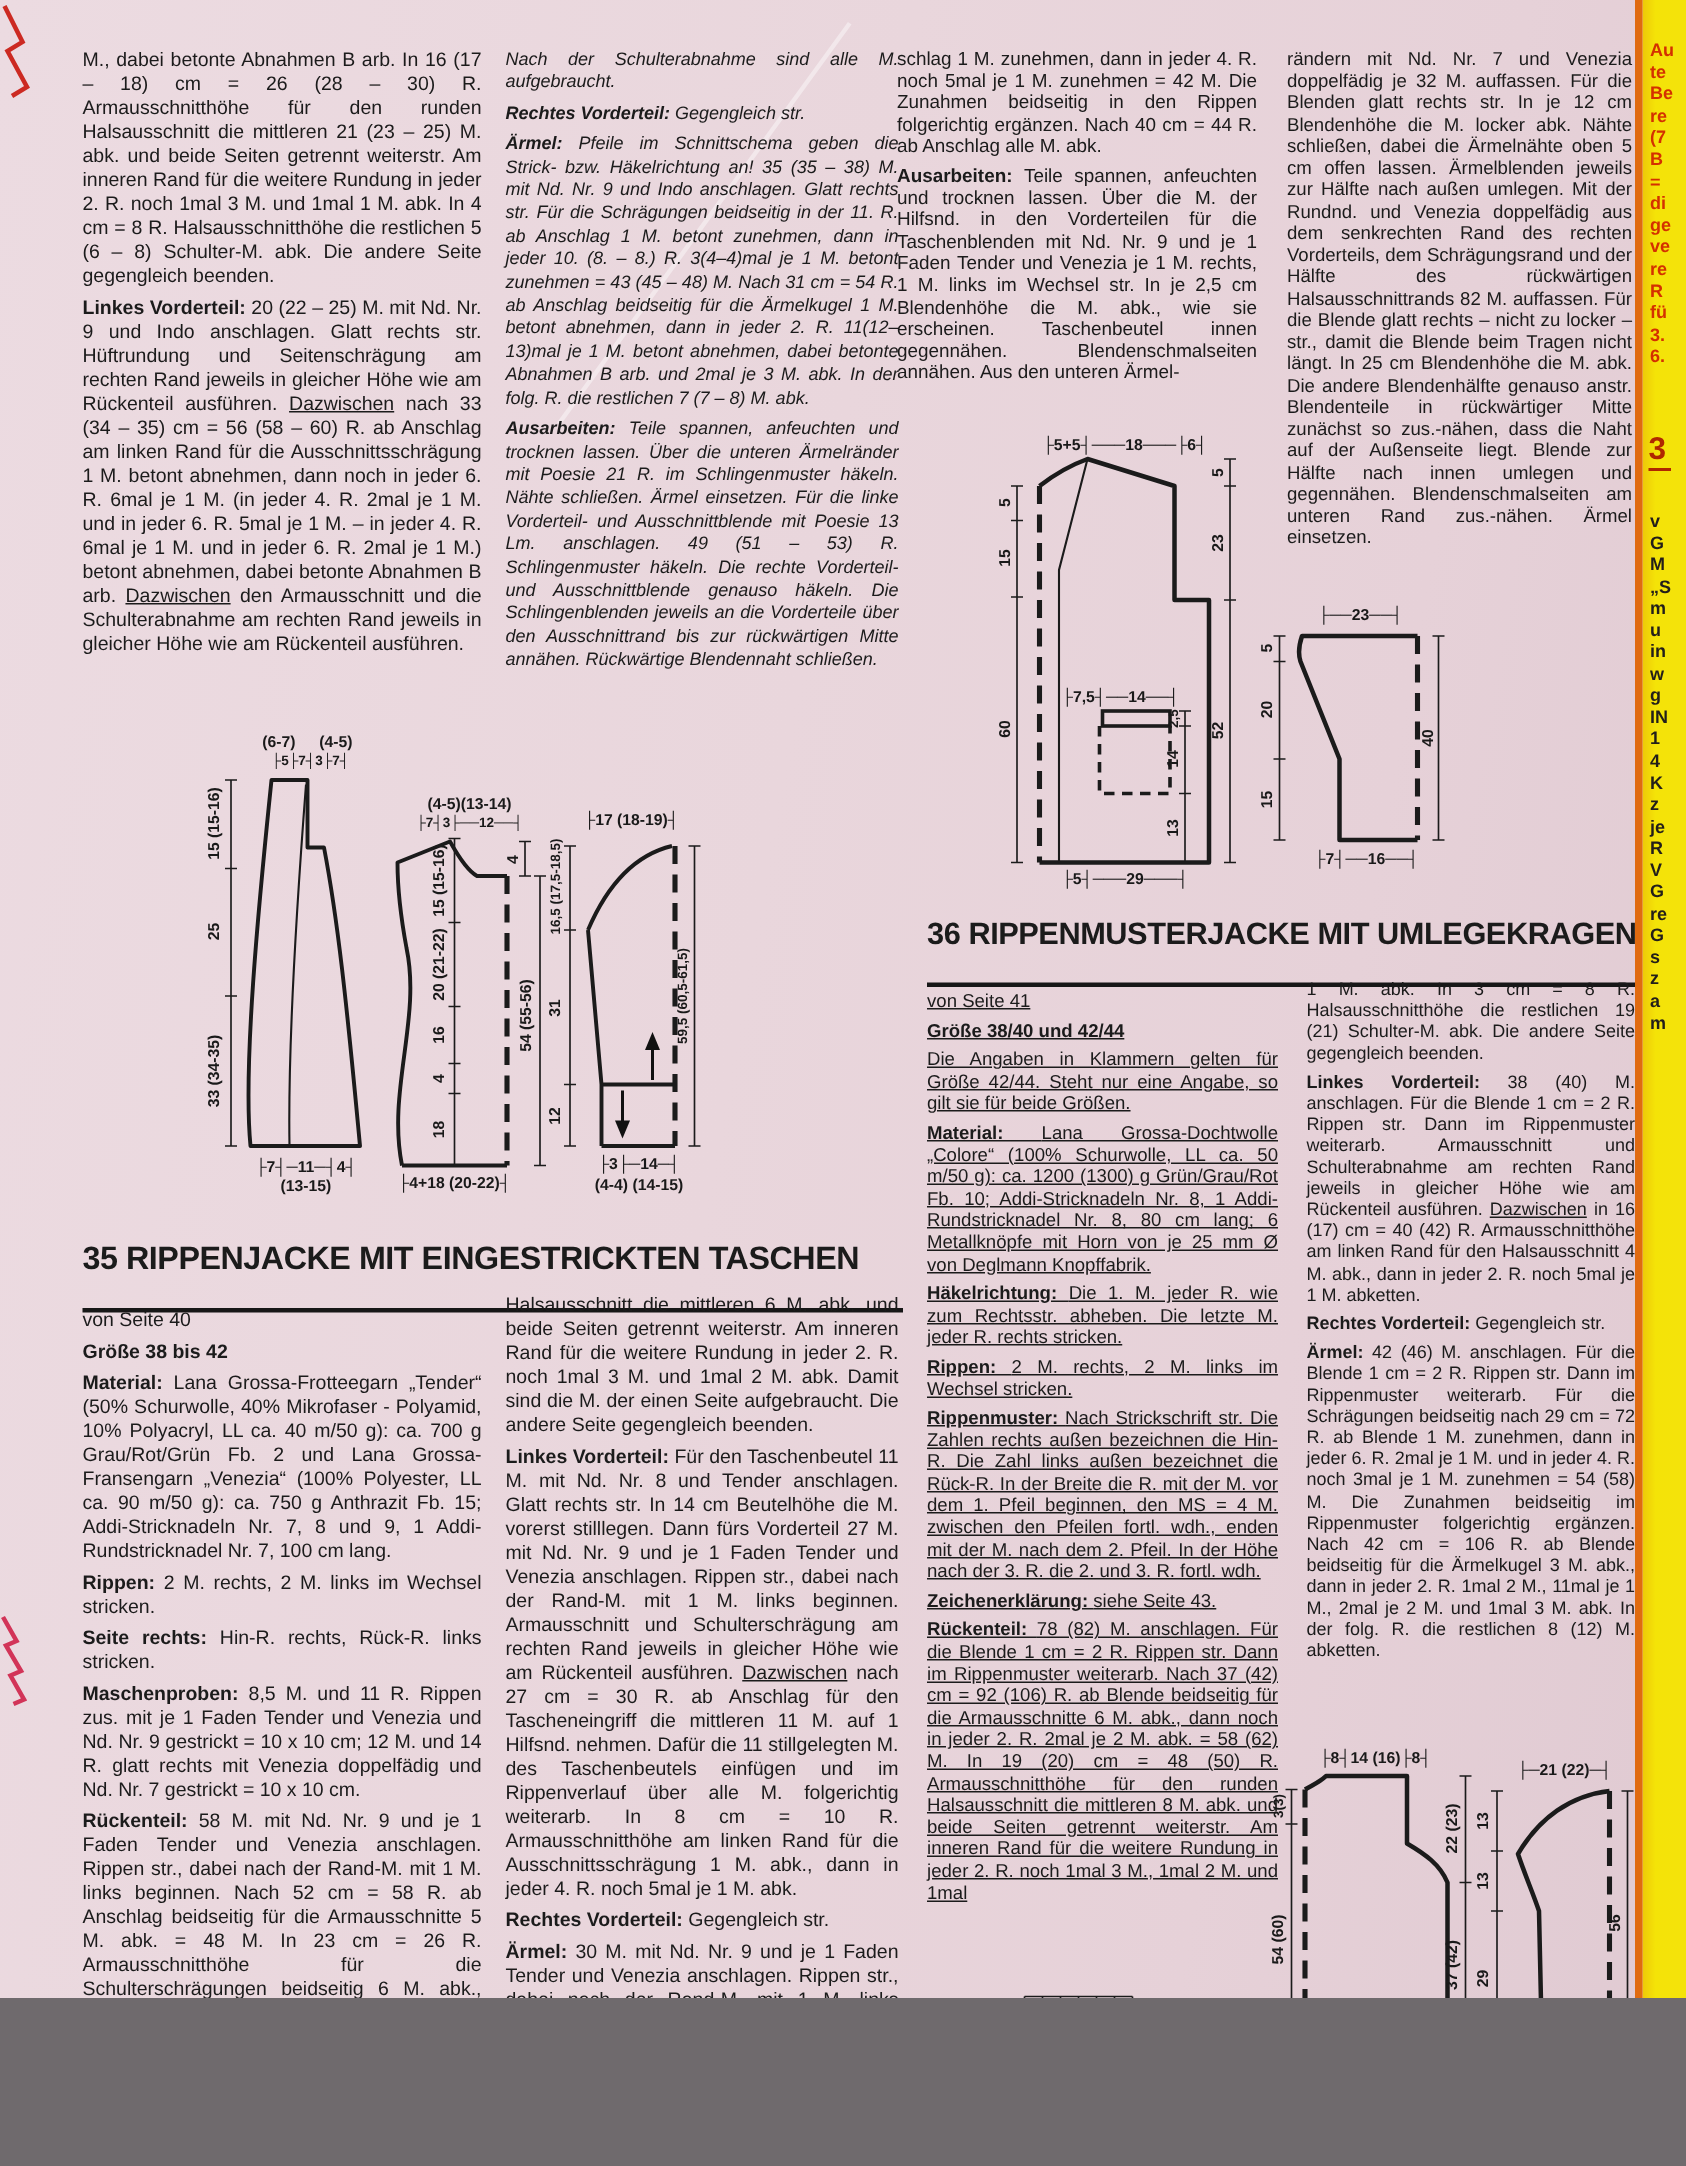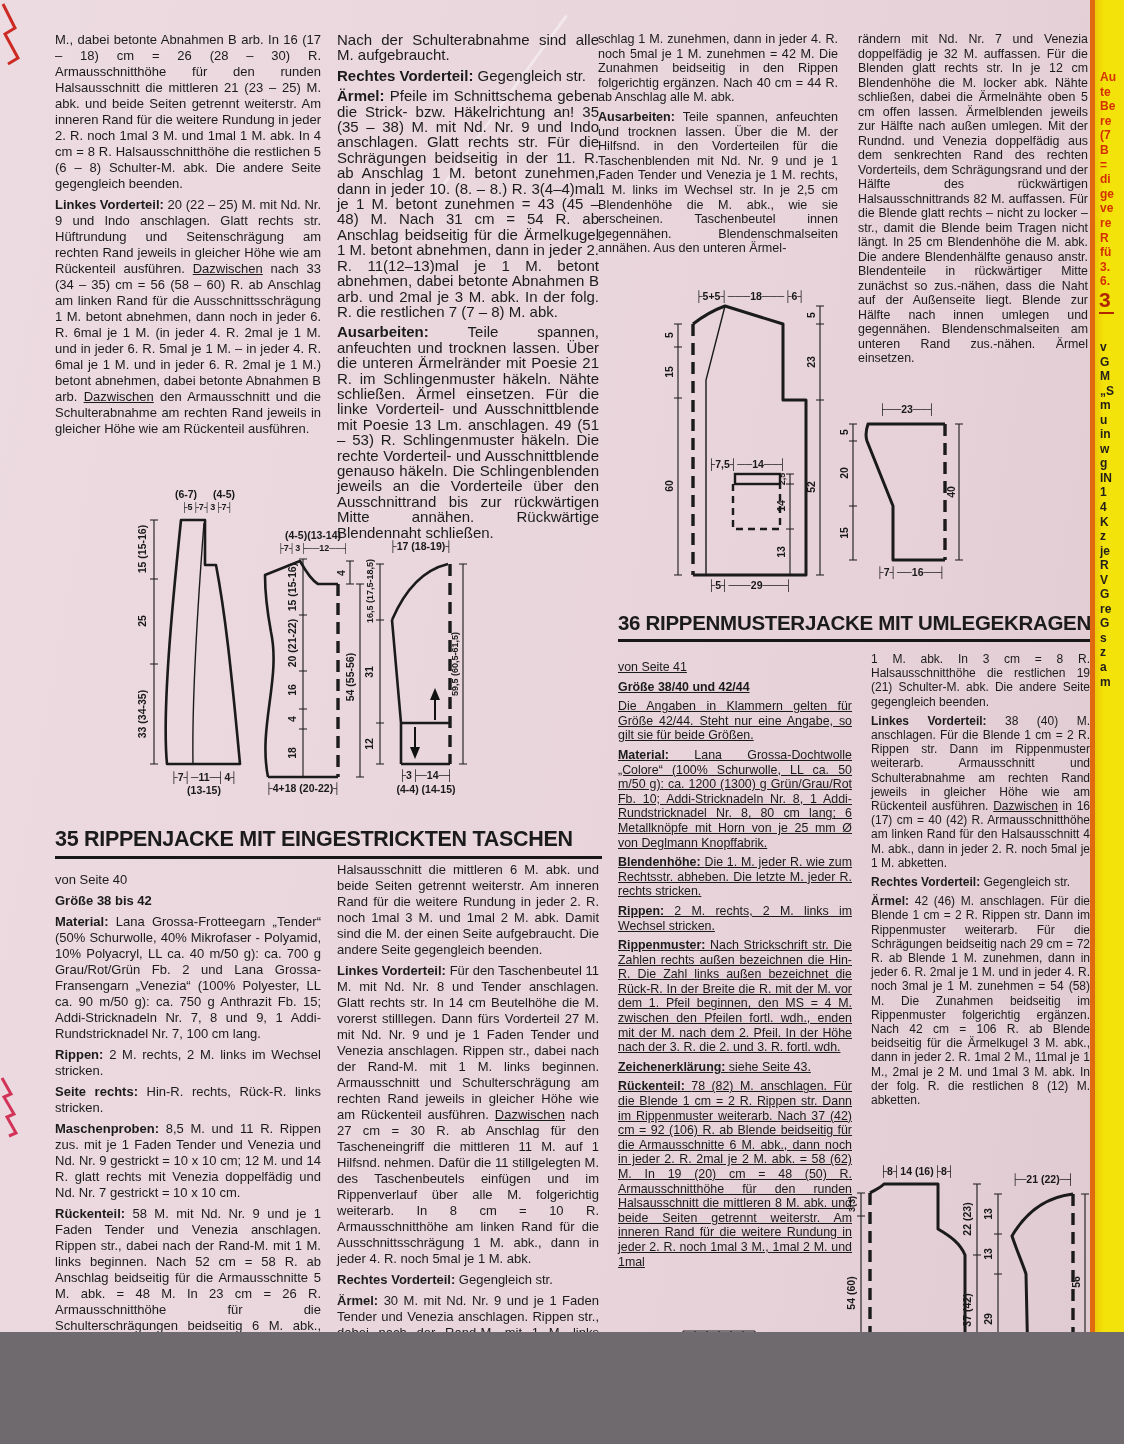--- a/index.html
+++ b/index.html
@@ -4,27 +4,27 @@
 <style>
   html,body{margin:0;padding:0;background:#6f6a6d;}
   .page{position:relative;width:1124px;height:1332px;overflow:hidden;
     background:linear-gradient(100deg,#ecdbe1 0%,#e9d6dc 45%,#e6d1d8 75%,#e0cad2 100%);
     font-family:"Liberation Sans",sans-serif;color:#1b1b1b;}
   .col{position:absolute;text-align:justify;}
   .para{margin:0 0 5px 0;}
   .b{font-weight:bold;}
   .u{text-decoration:underline;}
   .c-std{font-size:13px;line-height:16px;}
-  .c-b{font-size:15px;line-height:15.4px;}
+  .c-b{font-size:12px;line-height:15.4px;font-style:italic;}
   .c-c{font-size:12.6px;line-height:14.6px;}
   .c-d{font-size:12.4px;line-height:14.5px;}
   .c-36a{font-size:12.4px;line-height:14.6px;}
   .c-36b{font-size:12px;line-height:14.2px;}
   .headline{position:absolute;font-weight:bold;white-space:nowrap;
-    border-bottom:3px solid #171717;letter-spacing:-0.3px;padding-bottom:4px;}
+    border-bottom:3px solid #171717;letter-spacing:-0.3px;padding-bottom:20px;}
   .h35{left:55px;top:827px;width:547px;font-size:21.5px;}
   .h36{left:618px;top:611px;width:472px;font-size:20.5px;}
   .footer{position:absolute;left:57px;top:1390px;}
   .pgnum{font-size:19px;display:inline-block;vertical-align:baseline;}
   .brand{font-size:11px;font-weight:bold;letter-spacing:0.4px;display:inline-block;
     margin-left:9px;transform:scaleX(0.94);transform-origin:left;}
   
   svg{position:absolute;overflow:visible;}
   .ol{fill:none;stroke:#1b1b1b;stroke-width:2.6;stroke-linejoin:round;}
   .ol3{fill:none;stroke:#1b1b1b;stroke-width:3;stroke-linejoin:round;}
@@ -36,21 +36,21 @@
   .ms{font:bold 9px "Liberation Sans",sans-serif;fill:#191919;}
   .mt{font:bold 10.5px "Liberation Sans",sans-serif;fill:#191919;}
   .cg{font:10px "DejaVu Sans",sans-serif;fill:#111;}
   .cn{font:bold 10px "Liberation Sans",sans-serif;fill:#111;}
   .arrowline{stroke:#111;stroke-width:2;fill:none;}
   .arrowhead{fill:#111;}
   
   .side{position:absolute;right:0;top:0;width:29px;height:1444px;
     background:linear-gradient(90deg,#edc908,#f4e308 30%,#f4e30b);border-left:5px solid #e06a10;}
   .side-red{position:absolute;top:26px;left:5px;font:bold 12px/14.6px "Liberation Sans",sans-serif;
-    color:#d43000;white-space:pre-line;margin-top:44px;}
+    color:#d43000;white-space:pre-line;}
   .side-num{position:absolute;top:288px;left:4px;font:bold 21px "Liberation Sans",sans-serif;
     color:#b02700;border-bottom:2.5px solid #b02700;padding-right:3px;}
   .side-black{position:absolute;top:340px;left:5px;font:bold 12px/14.55px "Liberation Sans",sans-serif;
     color:#221e1a;white-space:pre-line;}
   .crease{position:absolute;left:468px;top:-16px;width:3px;height:330px;
     background:rgba(255,255,255,0.42);transform:rotate(36deg);}
 </style>
 </head>
 <body>
 
@@ -184,21 +184,21 @@
       <p class="para"><span class="b">Linkes Vorderteil: </span><span>Für den Taschenbeutel 11 M. mit Nd. Nr. 8 und Tender anschlagen. Glatt rechts str. In 14 cm Beutelhöhe die M. vorerst stilllegen. Dann fürs Vorderteil 27 M. mit Nd. Nr. 9 und je 1 Faden Tender und Venezia anschlagen. Rippen str., dabei nach der Rand-M. mit 1 M. links beginnen. Armausschnitt und Schulterschrägung am rechten Rand jeweils in gleicher Höhe wie am Rückenteil ausführen. </span><span class="u">Dazwischen</span><span> nach 27 cm = 30 R. ab Anschlag für den Tascheneingriff die mittleren 11 M. auf 1 Hilfsnd. nehmen. Dafür die 11 stillgelegten M. des Taschenbeutels einfügen und im Rippenverlauf über alle M. folgerichtig weiterarb. In 8 cm = 10 R. Armausschnitthöhe am linken Rand für die Ausschnittsschrägung 1 M. abk., dann in jeder 4. R. noch 5mal je 1 M. abk.</span></p>
       <p class="para"><span class="b">Rechtes Vorderteil: </span><span>Gegengleich str.</span></p>
       <p class="para"><span class="b">Ärmel: </span><span>30 M. mit Nd. Nr. 9 und je 1 Faden Tender und Venezia anschlagen. Rippen str., dabei nach der Rand-M. mit 1 M. links beginnen. Für die Schrägungen beidseitig in der 17. R. ab An-</span></p>
     </div>
 
   <div class="col c-36a" style="left:618px;top:660px;width:234px;text-decoration:underline;">
       <p class="para"><span>von Seite 41</span></p>
       <p class="para"><span class="b">Größe 38/40 und 42/44</span></p>
       <p class="para"><span>Die Angaben in Klammern gelten für Größe 42/44. Steht nur eine Angabe, so gilt sie für beide Größen.</span></p>
       <p class="para"><span class="b">Material: </span><span>Lana Grossa-Dochtwolle „Colore“ (100% Schurwolle, LL ca. 50 m/50 g): ca. 1200 (1300) g Grün/Grau/Rot Fb. 10; Addi-Stricknadeln Nr. 8, 1 Addi-Rundstricknadel Nr. 8, 80 cm lang; 6 Metallknöpfe mit Horn von je 25 mm Ø von Deglmann Knopffabrik.</span></p>
-      <p class="para"><span class="b">Blendenhöhe: </span><span>Die 1. M. jeder R. wie zum Rechtsstr. abheben. Die letzte M. jeder R. rechts stricken.</span></p>
+      <p class="para"><span class="b">Häkelrichtung: </span><span>Die 1. M. jeder R. wie zum Rechtsstr. abheben. Die letzte M. jeder R. rechts stricken.</span></p>
       <p class="para"><span class="b">Rippen: </span><span>2 M. rechts, 2 M. links im Wechsel stricken.</span></p>
       <p class="para"><span class="b">Rippenmuster: </span><span>Nach Strickschrift str. Die Zahlen rechts außen bezeichnen die Hin-R. Die Zahl links außen bezeichnet die Rück-R. In der Breite die R. mit der M. vor dem 1. Pfeil beginnen, den MS = 4 M. zwischen den Pfeilen fortl. wdh., enden mit der M. nach dem 2. Pfeil. In der Höhe nach der 3. R. die 2. und 3. R. fortl. wdh.</span></p>
       <p class="para"><span class="b">Zeichenerklärung: </span><span>siehe Seite 43.</span></p>
       <p class="para"><span class="b">Rückenteil: </span><span>78 (82) M. anschlagen. Für die Blende 1 cm = 2 R. Rippen str. Dann im Rippenmuster weiterarb. Nach 37 (42) cm = 92 (106) R. ab Blende beidseitig für die Armausschnitte 6 M. abk., dann noch in jeder 2. R. 2mal je 2 M. abk. = 58 (62) M. In 19 (20) cm = 48 (50) R. Armausschnitthöhe für den runden Halsausschnitt die mittleren 8 M. abk. und beide Seiten getrennt weiterstr. Am inneren Rand für die weitere Rundung in jeder 2. R. noch 1mal 3 M., 1mal 2 M. und 1mal</span></p>
     </div>
   <div class="col c-36b" style="left:871px;top:652px;width:219px;">
       <p class="para"><span>1 M. abk. In 3 cm = 8 R. Halsausschnitthöhe die restlichen 19 (21) Schulter-M. abk. Die andere Seite gegengleich beenden.</span></p>
       <p class="para"><span class="b">Linkes Vorderteil: </span><span>38 (40) M. anschlagen. Für die Blende 1 cm = 2 R. Rippen str. Dann im Rippenmuster weiterarb. Armausschnitt und Schulterabnahme am rechten Rand jeweils in gleicher Höhe wie am Rückenteil ausführen. </span><span class="u">Dazwischen</span><span> in 16 (17) cm = 40 (42) R. Armausschnitthöhe am linken Rand für den Halsausschnitt 4 M. abk., dann in jeder 2. R. noch 5mal je 1 M. abketten.</span></p>
       <p class="para"><span class="b">Rechtes Vorderteil: </span><span>Gegengleich str.</span></p>
       <p class="para"><span class="b">Ärmel: </span><span>42 (46) M. anschlagen. Für die Blende 1 cm = 2 R. Rippen str. Dann im Rippenmuster weiterarb. Für die Schrägungen beidseitig nach 29 cm = 72 R. ab Blende 1 M. zunehmen, dann in jeder 6. R. 2mal je 1 M. und in jeder 4. R. noch 3mal je 1 M. zunehmen = 54 (58) M. Die Zunahmen beidseitig im Rippenmuster folgerichtig ergänzen. Nach 42 cm = 106 R. ab Blende beidseitig für die Ärmelkugel 3 M. abk., dann in jeder 2. R. 1mal 2 M., 11mal je 1 M., 2mal je 2 M. und 1mal 3 M. abk. In der folg. R. die restlichen 8 (12) M. abketten.</span></p>

